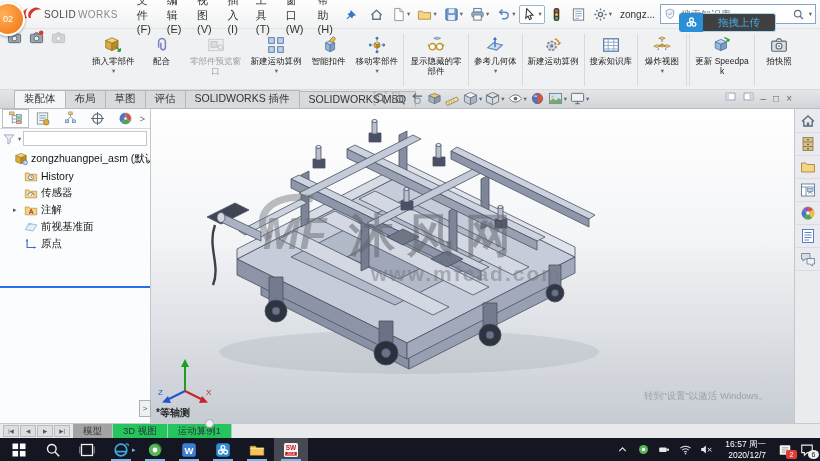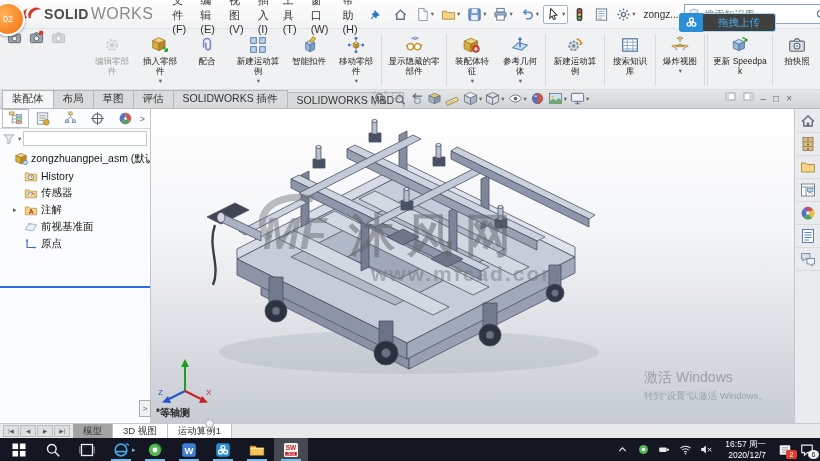--- a/index.html
+++ b/index.html
@@ -2,22 +2,22 @@
 <html><head>
 <meta charset="utf-8">
 <style>
   html,body{margin:0;padding:0}
   body{width:820px;height:461px;overflow:hidden;font-family:"Liberation Sans",sans-serif;background:#fff;-webkit-font-smoothing:antialiased}
   .app{position:relative;width:820px;height:461px;display:flex;flex-direction:column}
   .ic{display:inline-flex;align-items:center;justify-content:center;line-height:0}
   
   .titlebar{height:28px;flex:none;display:flex;align-items:center;background:linear-gradient(#fefefe,#f1f2f3);border-bottom:1px solid #e3e4e5;padding:0 4px;position:relative;z-index:5}
   .logo{display:flex;align-items:center;gap:2px;margin-left:16px}
-  .logo .b{font-weight:bold;font-size:14px;color:#4a4a4a;letter-spacing:.4px}
-  .logo .l{font-size:16px;color:#8a8a8a;letter-spacing:.4px}
+  .logo .b{font-weight:normal;font-size:10px;color:#4a4a4a;letter-spacing:.4px}
+  .logo .l{font-size:10px;color:#8a8a8a;letter-spacing:.4px}
   .menus{display:flex;margin-left:12px}
   .menu-item{font-size:11px;color:#333;padding:4px 7px;cursor:default}
   .pinbtn{margin:0 4px}
   .qat{display:flex;align-items:center;gap:1px;margin-left:4px}
   .qbtn{display:flex;align-items:center;padding:1px 2px;border:1px solid transparent;border-radius:2px}
   .qbtn.pressed{background:#fff;border-color:#9ab4cc}
   .caret{font-size:6.5px;color:#666;margin-left:1px}
   .docname{font-size:10px;color:#333;margin:0 5px;white-space:nowrap}
   .searchbox{display:flex;align-items:center;border:1px solid #88a6c6;background:#fff;height:18px;width:148px;padding:0 3px;gap:3px}
   .searchbox input{border:0;outline:0;flex:1;min-width:0;font-size:10px;color:#333;font-family:"Liberation Sans",sans-serif}
@@ -31,21 +31,21 @@
   
   .ribbon{height:58px;flex:none;background:#f0f1f2;display:flex;align-items:stretch;padding:2px 0 0 88px;border-bottom:1px solid #d9dbdd;overflow:hidden}
   .rbtn{display:flex;flex-direction:column;align-items:center;justify-content:flex-start;padding:4px 3px 0;min-width:38px;max-width:54px;text-align:center;border:1px solid transparent}
   .rbtn .lbl{font-size:8.5px;line-height:1.18;color:#222;margin-top:2px;word-break:break-all}
   .rbtn.disabled{opacity:.42;filter:grayscale(.7)}
   .rbtn.active{background:#d8d9da;border-color:#a9abad}
   .rbtn .caret{margin-top:1px}
   .rsep{width:1px;background:#d7d9db;margin:3px 1px;flex:none}
   
   .tabrow{height:18px;flex:none;background:linear-gradient(#e4e6e8,#d2d5d8);border-bottom:1px solid #b9bdc1;display:flex;align-items:flex-end;position:relative}
-  .cmtabs{display:flex;align-items:flex-end;padding-left:2px}
+  .cmtabs{display:flex;align-items:center;padding-left:14px}
   .cmtab{font-size:10.5px;color:#333;padding:1px 9px 2px;border:1px solid #b5b8bb;border-bottom:0;background:#d8dadc;margin-right:-1px;white-space:nowrap}
   .cmtab.active{background:#f4f5f6;position:relative;z-index:2}
   .headsup{position:absolute;left:372px;top:1px;display:flex;align-items:center;gap:1px}
   .hbtn{display:flex;align-items:center;padding:0 1px}
   .docctrl{position:absolute;right:28px;top:1px;display:flex;gap:7px;align-items:center;color:#666;font-size:10px}
   .docctrl .glyph{line-height:14px}
   
   .content{flex:1;display:flex;min-height:0;position:relative}
   .panel{width:150px;flex:none;background:#fbfcfd;border-right:1px solid #c4c7ca;display:flex;flex-direction:column;position:relative}
   .panel-tabs{height:19px;flex:none;display:flex;align-items:center;gap:1px;padding-left:2px;border-bottom:1px solid #d6d8da}
@@ -66,21 +66,21 @@
   .activate .t1{font-size:14px}
   .activate .t2{font-size:9.5px;margin-top:3px}
   .triad{position:absolute;left:6px;bottom:16px}
   .modelsvg{position:absolute;left:0;top:0}
   .taskpane{width:25px;flex:none;background:#e9ebee;border-left:1px solid #c4c7ca;display:flex;flex-direction:column;align-items:center;padding-top:1px}
   .tpbtn{width:24px;height:22px;display:flex;align-items:center;justify-content:center;border-bottom:1px solid #d9dbde}
   
   .modeltabs{height:14px;flex:none;background:#e8e9eb;border-top:1px solid #c7c9cc;display:flex;align-items:stretch;font-size:9.5px;color:#333;position:relative}
   .nav{display:flex;align-items:center;gap:1px;padding:0 3px}
   .navbtn{min-width:12px;height:10px;border:1px solid #b9bcbf;background:#dcdee0;font-size:5.5px;display:flex;align-items:center;justify-content:center;color:#556;padding:0 1px}
-  .mtab{padding:0 10px;border-right:1px solid #bfc2c5;display:flex;align-items:center;background:#ffffff;white-space:nowrap}
+  .mtab{padding:0 10px;border-right:1px solid #bfc2c5;display:flex;align-items:center;background:#22c55e;white-space:nowrap}
   .mtab.active{background:#a3a3a3}
   .grip-dot{position:absolute;left:205px;top:-5px;width:7px;height:7px;border:1px solid #a6a9ac;border-radius:50%;background:#f0f1f2}
   
   .statusbar{height:13px;flex:none;background:#f1f2f3;border-top:1px solid #d6d8da;display:flex;align-items:center;font-size:9.5px;color:#333;padding:0 4px}
   .status-right{margin-left:auto;display:flex;align-items:center;height:100%}
   .sitem{padding:0 10px;border-left:1px solid #dbdcde;height:100%;display:flex;align-items:center;white-space:nowrap}
   .scaret{font-size:6px;color:#555;margin-left:4px}
   
   .taskbar{height:23px;flex:none;background:#141722;display:flex;align-items:center;padding-left:2px}
   .tbbtn{width:34px;height:23px;display:flex;align-items:center;justify-content:center;position:relative;flex:none}
@@ -273,48 +273,49 @@
               <path d="M9.8 9.8 13.5 13.5" stroke="#5f7288" stroke-width="1.6"></path>
             </svg>
           </span>
         </span>
       <span class="caret">▾</span>
     </div>
 
   </div>
 
   <div class="ribbon" id="ribbon">
-      <div class="rbtn disabled">
-        <span class="ic">
-          <svg viewBox="0 0 16 16" width="18" height="18">
-            <circle cx="8" cy="8" r="4.6" fill="#d8dde3" stroke="#8c98a4" stroke-width="1.2" stroke-dasharray="2.4 1.4"></circle>
-            <circle cx="8" cy="8" r="1.7" fill="#8c98a4"></circle>
-          </svg>
-        </span>
-        <span class="lbl">编辑零部件</span>
-      </div>
       <div class="rbtn">
         <span class="ic">
           <svg viewBox="0 0 16 16" width="18" height="18">
             <polygon points="7,1.5 12.5,4 7,6.5 1.5,4" fill="#f0d27e" stroke="#97742a" stroke-width=".7"></polygon>
             <polygon points="1.5,4 7,6.5 7,13 1.5,10.5" fill="#d9ac3c" stroke="#97742a" stroke-width=".7"></polygon>
             <polygon points="12.5,4 7,6.5 7,13 12.5,10.5" fill="#bb8b22" stroke="#97742a" stroke-width=".7"></polygon>
             <path d="M10.5 9.5 14.5 13.5M14.5 13.5v-2.6M14.5 13.5h-2.6" fill="none" stroke="#2f9a2f" stroke-width="1.3"></path>
           </svg>
         </span>
         <span class="lbl">插入零部件</span>
         <span class="caret">▾</span>
       </div>
       <div class="rbtn">
         <span class="ic">
           <svg viewBox="0 0 16 16" width="18" height="18">
             <path d="M5 10.5V5.2a3 3 0 0 1 6 0v5.1a2 2 0 0 1-4 0V6" fill="none" stroke="#7b86c4" stroke-width="1.4"></path>
           </svg>
         </span>
         <span class="lbl">配合</span>
+      </div>
+      <div class="rbtn disabled">
+        <span class="ic">
+          <svg viewBox="0 0 16 16" width="18" height="18">
+            <rect x="1.5" y="3" width="13" height="10" fill="#e7edf4" stroke="#98a6b5"></rect>
+            <rect x="3.5" y="5" width="5.5" height="5" fill="#b7c6dc" stroke="#8496ab"></rect>
+            <circle cx="12" cy="10" r="2" fill="none" stroke="#8496ab"></circle>
+          </svg>
+        </span>
+        <span class="lbl">零部件预览窗口</span>
       </div>
       <div class="rbtn">
         <span class="ic">
           <svg viewBox="0 0 16 16" width="18" height="18">
             <g fill="#bcd2ee" stroke="#51749e" stroke-width=".8">
               <rect x="1.5" y="1.5" width="5" height="5"></rect>
               <rect x="9.5" y="1.5" width="5" height="5"></rect>
               <rect x="1.5" y="9.5" width="5" height="5"></rect>
               <rect x="9.5" y="9.5" width="5" height="5"></rect>
             </g>
@@ -352,33 +353,20 @@
           <svg viewBox="0 0 16 16" width="18" height="18">
             <circle cx="4.8" cy="9.5" r="2.8" fill="#fff" stroke="#c2952c" stroke-width="1.2"></circle>
             <circle cx="11.2" cy="9.5" r="2.8" fill="#fff" stroke="#c2952c" stroke-width="1.2"></circle>
             <path d="M7.6 9.5h.8M2 9.3 1 7.6M14 9.3l1-1.7" stroke="#c2952c" stroke-width="1.1"></path>
             <polygon points="6,2 9,1 12,2 9,3.2" fill="#bcd2ee" stroke="#51749e" stroke-width=".6"></polygon>
           </svg>
         </span>
         <span class="lbl">显示隐藏的零部件</span>
       </div>
       <span class="rsep"></span>
-      <div class="rbtn">
-        <span class="ic">
-          <svg viewBox="0 0 16 16" width="18" height="18">
-            <polygon points="7,2 13,4.6 7,7.2 1,4.6" fill="#f0d27e" stroke="#97742a" stroke-width=".7"></polygon>
-            <polygon points="1,4.6 7,7.2 7,14 1,11.4" fill="#d9ac3c" stroke="#97742a" stroke-width=".7"></polygon>
-            <polygon points="13,4.6 7,7.2 7,14 13,11.4" fill="#bb8b22" stroke="#97742a" stroke-width=".7"></polygon>
-            <circle cx="11.5" cy="11.5" r="3" fill="#e25048" stroke="#8e2e28" stroke-width=".7"></circle>
-            <path d="M10 11.5h3M11.5 10v3" stroke="#fff" stroke-width=".9"></path>
-          </svg>
-        </span>
-        <span class="lbl">装配体特征</span>
-        <span class="caret">▾</span>
-      </div>
       <div class="rbtn">
         <span class="ic">
           <svg viewBox="0 0 16 16" width="18" height="18">
             <polygon points="1.5,10.5 6.5,6 14.5,8 9.5,12.5" fill="#c4daf2" fill-opacity=".85" stroke="#5d85b5"></polygon>
             <path d="M8 1.5v8.5M8 1.5 6.9 3.6M8 1.5l1.1 2.1" fill="none" stroke="#3a6fc4" stroke-width="1.2"></path>
           </svg>
         </span>
         <span class="lbl">参考几何体</span>
         <span class="caret">▾</span>
       </div>
@@ -790,21 +778,20 @@
           <polygon points="28,4 24,12 32,12" fill="#1d9e1d"></polygon>
         <path d="M28 36 12 44" stroke="#2255cc" stroke-width="2"></path>
           <polygon points="5,47.5 14,48 11,41" fill="#2255cc"></polygon>
         <path d="M28 36l16 8" stroke="#cc2222" stroke-width="2"></path>
           <polygon points="51,47.5 42,48 45,41" fill="#cc2222"></polygon>
         <text x="1" y="40" font-size="8" fill="#2255cc">Z</text>
         <text x="49" y="40" font-size="8" fill="#cc2222">X</text>
       </svg>
       <div class="viewlabel">*等轴测</div>
       <div class="activate">
-        <div class="t1">激活 Windows</div>
         <div class="t2">转到"设置"以激活 Windows。</div>
       </div>
     </div>
 
     <div class="taskpane" id="taskpane">
         <div class="tpbtn">
           <span class="ic">
             <svg viewBox="0 0 16 16" width="16" height="16">
               <path d="M2 8.5 8 3l6 5.5" fill="none" stroke="#5d6b79" stroke-width="1.4"></path>
               <path d="M3.8 7.8V13h8.4V7.8" fill="none" stroke="#5d6b79" stroke-width="1.4"></path>

